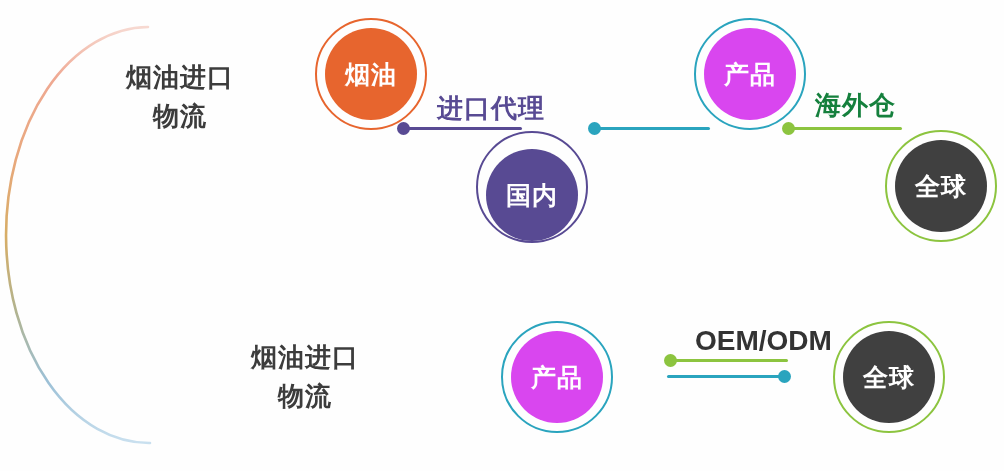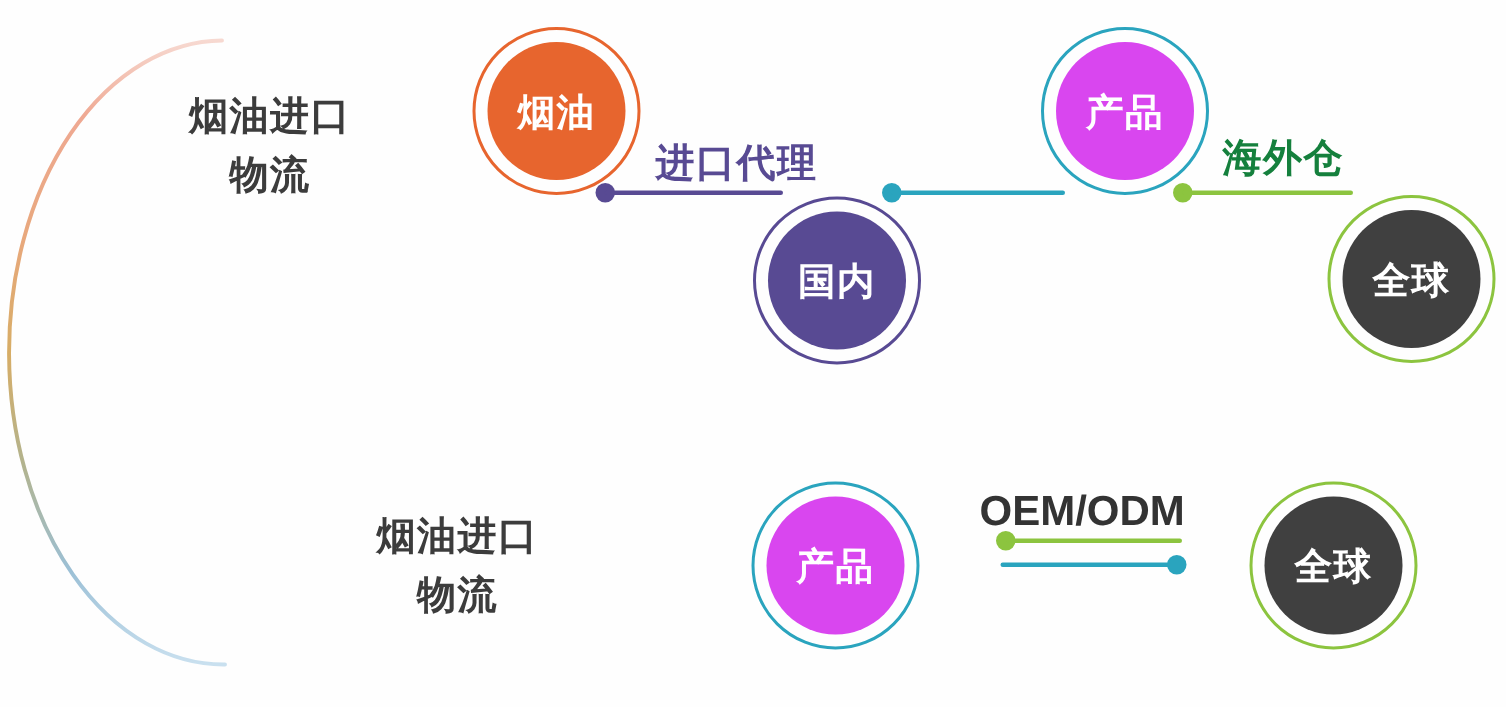--- a/index.html
+++ b/index.html
@@ -60,21 +60,21 @@
   .node-orange { border-color: #e7652e; text-align: right; }
   .node-orange .inner { background: #e7652e; }
   .node-purple { border-color: #584a93; }
   .node-purple .inner { background: #584a93; }
   .node-teal   { border-color: #2aa4be; }
   .node-teal .inner   { background: #d946ef; }
   .node-green  { border-color: #8cc43f; }
   .node-green .inner  { background: #404040; }
 
   .pos-yanyou        { left: 315px; top: 18px;  }
-  .pos-guonei        { left: 502px; top: 131px; }
+  .pos-guonei        { left: 476px; top: 131px; align-items: flex-end; }
   .pos-chanpin-top   { left: 694px; top: 18px;  }
   .pos-quanqiu-top   { left: 885px; top: 130px; }
   .pos-chanpin-bot   { left: 501px; top: 321px; }
   .pos-quanqiu-bot   { left: 833px; top: 321px; }
 
   .connector-line {
     position: absolute;
     height: 3px;
     border-radius: 2px;
   }
@@ -91,21 +91,21 @@
   .connector-label {
     position: absolute;
     font-size: 26px;
     font-weight: bold;
     letter-spacing: 1px;
     white-space: nowrap;
   }
   .t-purple { color: #584a93; }
   .t-teal   { color: #2aa4be; }
   .t-green  { color: #15803d; }
-  .t-dark   { color: #333333; letter-spacing: 0; }
+  .t-dark   { color: #333333; letter-spacing: 0; margin-left: 42px; }
 </style>
 </head>
 <body>
 
 <div class="canvas">
 
   <svg class="arc-svg" viewBox="0 0 1004 471" xmlns="http://www.w3.org/2000/svg">
     <defs>
       <linearGradient id="arcGrad" gradientUnits="userSpaceOnUse" x1="0" y1="27" x2="0" y2="443">
         <stop offset="0" stop-color="#f7d9d1"></stop>

